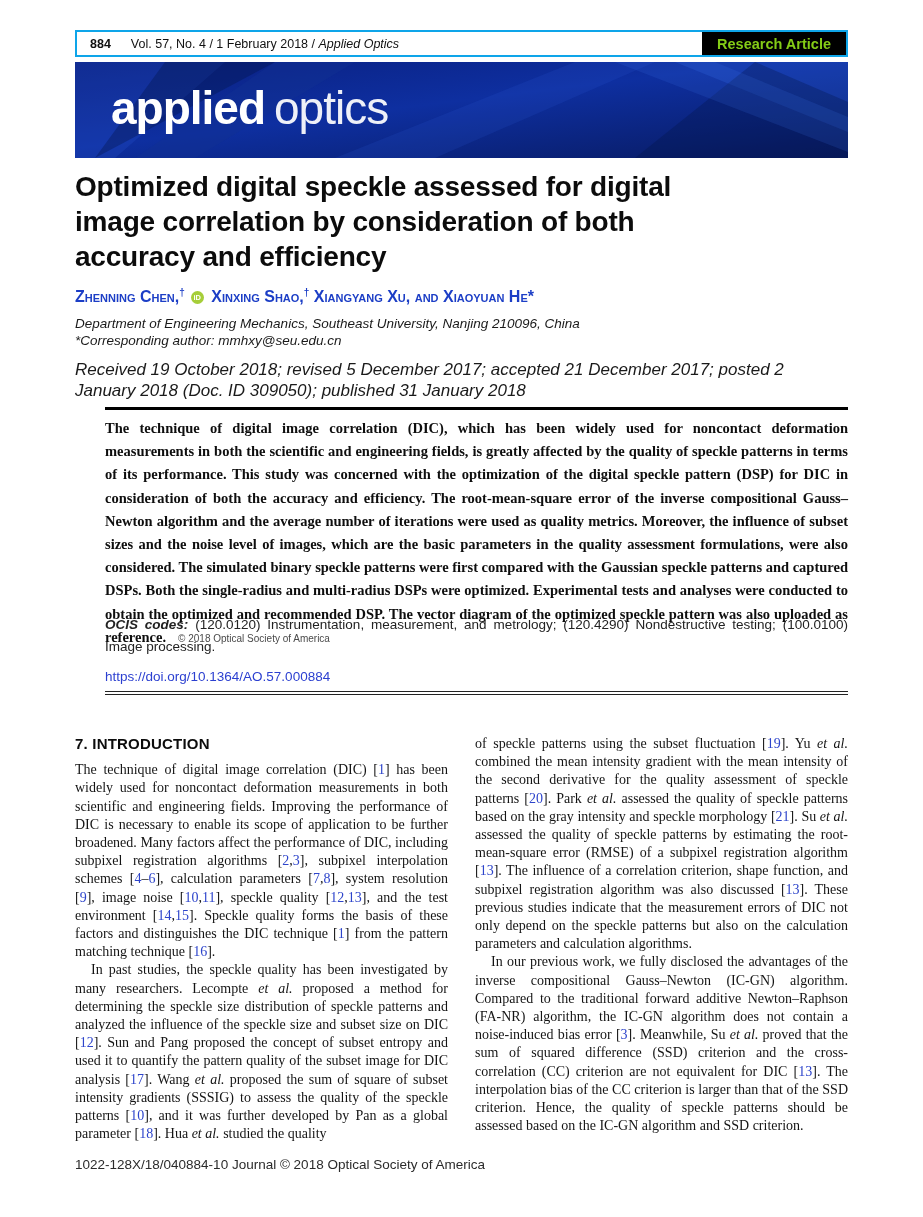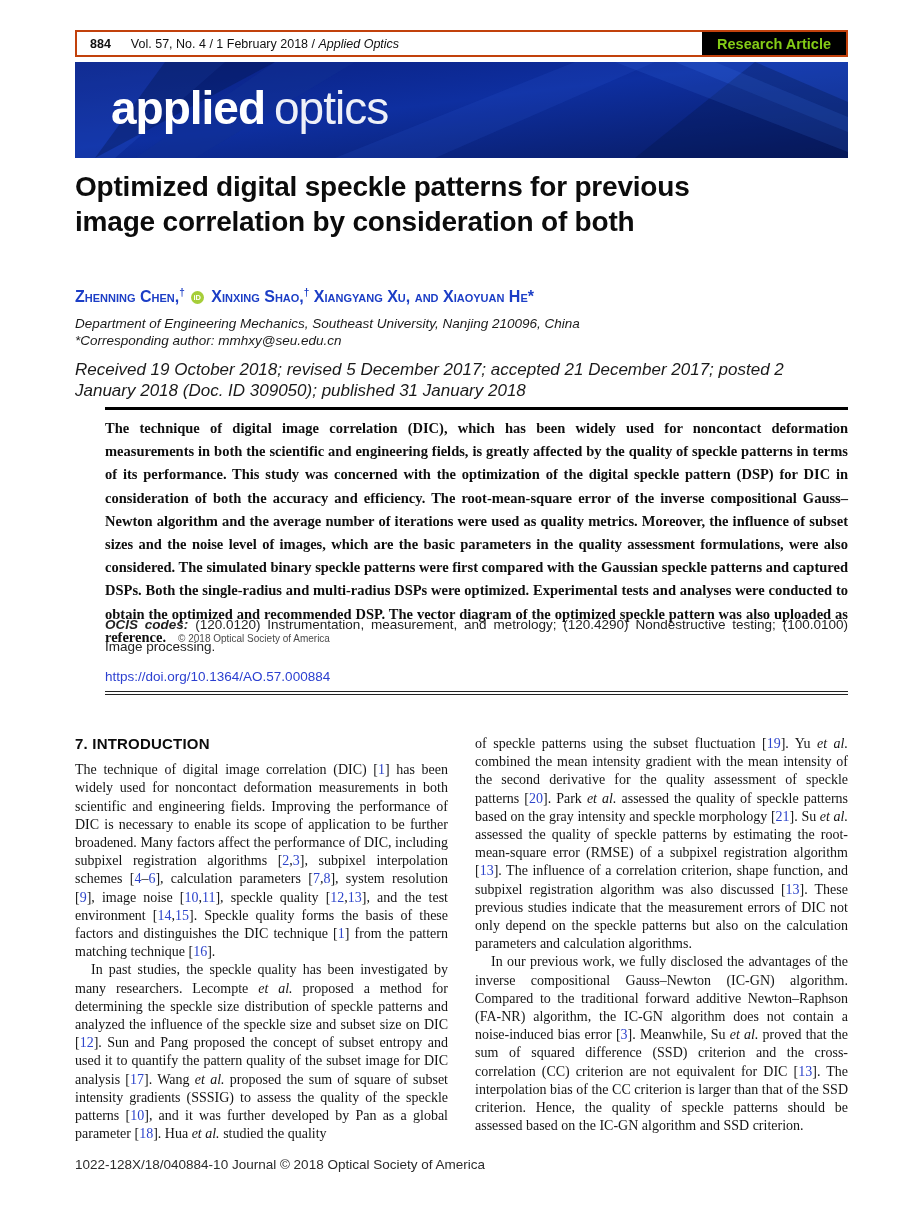--- a/index.html
+++ b/index.html
@@ -1,21 +1,21 @@
 <!DOCTYPE html>
 <html lang="en"><head>
 <meta charset="utf-8">
 <style>
   html,body{margin:0;padding:0;background:#ffffff;}
   .page{position:relative;width:923px;height:1217px;background:#fff;
         font-family:"Liberation Sans",sans-serif;color:#111;overflow:hidden;}
 
   
   .header-bar{position:absolute;left:75px;top:30px;width:773px;height:27px;
-              border:2px solid #c2410c;box-sizing:border-box;display:flex;align-items:stretch;}
+              border:2px solid #0ea5e9;box-sizing:border-box;display:flex;align-items:stretch;}
   .header-left{flex:1;display:flex;align-items:center;padding-left:13px;font-size:12.5px;color:#111;}
   .header-page{font-weight:bold;margin-right:20px;}
   .header-journal{font-style:italic;}
   .header-right{background:#000;color:#84cc16;display:flex;align-items:center;
                 padding:0 15px;font-weight:bold;font-size:14.5px;}
 
   
   .banner{position:absolute;left:75px;top:62px;width:773px;height:96px;overflow:hidden;}
   .banner svg{position:absolute;left:0;top:0;}
   .banner-text{position:absolute;left:36px;top:50%;transform:translateY(-54%);
@@ -96,22 +96,23 @@
       <polygon points="680,0 773,40 773,96 560,96" fill="#041347" opacity="0.30"></polygon>
       <polygon points="540,0 640,0 773,55 773,90" fill="#3e74ea" opacity="0.16"></polygon>
       <polygon points="200,0 280,0 120,96 60,96" fill="#123193" opacity="0.45"></polygon>
     </svg>
     <div class="banner-text">
       <span class="banner-word1">applied</span><span class="banner-word2">optics</span>
     </div>
   </div>
 
   <div class="article-title">
-    <div>Optimized digital speckle patterns for previous</div>
+    <div>Optimized digital speckle assessed for digital</div>
     <div>image correlation by consideration of both</div>
+    <div>accuracy and efficiency</div>
   </div>
 
   <div class="byline"><span class="author sc">Zhenning Chen</span><span class="author">,</span><sup>†</sup><span class="orcid">iD</span> <span class="author sc">Xinxing Shao</span><span class="author">,</span><sup>†</sup> <span class="author sc">Xiangyang Xu</span><span class="author">,</span> <span class="author sc">and </span><span class="author sc">Xiaoyuan He</span><span class="author">*</span> </div>
 
   <div class="affiliation">Department of Engineering Mechanics, Southeast University, Nanjing 210096, China</div>
   <div class="corresponding">*Corresponding author: mmhxy@seu.edu.cn</div>
   <div class="history">Received 19 October 2018; revised 5 December 2017; accepted 21 December 2017; posted 2 January 2018 (Doc. ID 309050); published 31 January 2018</div>
 
   <div class="abstract-rule"></div>
   <div class="abstract">

